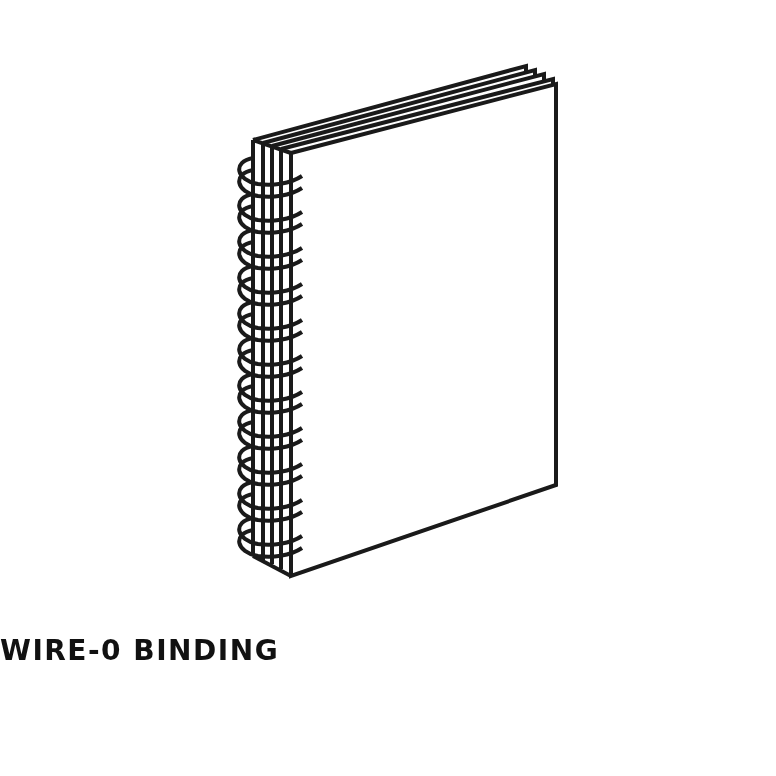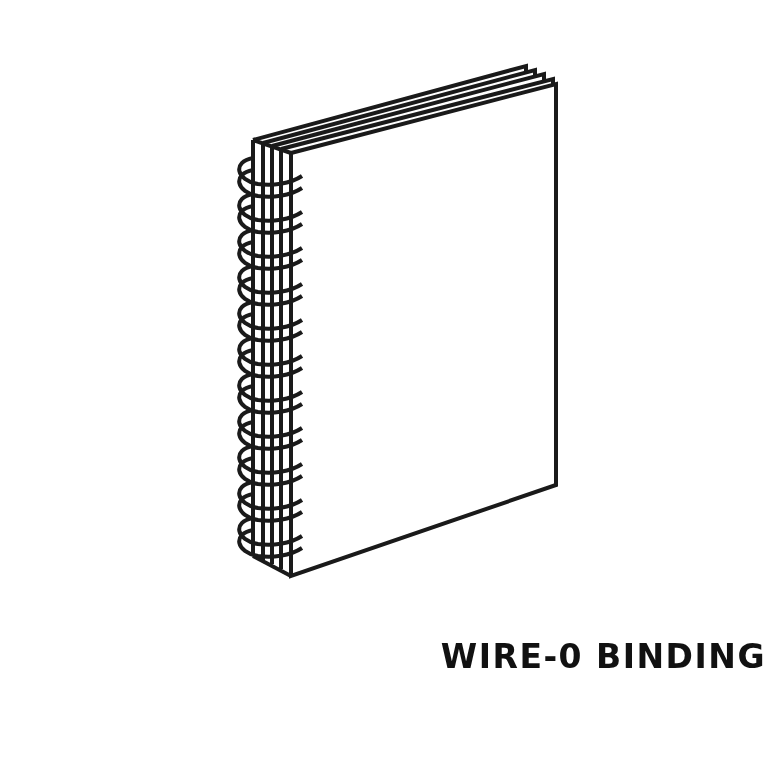--- a/index.html
+++ b/index.html
@@ -19,28 +19,27 @@
       left: 0;
       top: 0;
       width: 776px;
       height: 776px;
     }
     .caption {
       position: absolute;
       left: 0;
       top: 628px;
       width: 766px;
-      text-align: right;
+      text-align: left;
       font-family: "DejaVu Sans", sans-serif;
       font-weight: bold;
-      font-size: 33px;
+      font-size: 28px;
       letter-spacing: 1.5px;
       color: #111111;
       line-height: 46px;
-      margin-top: 6px;
     }
   </style>
 </head>
 <body>
 
 <div class="canvas">
 
   <svg class="illustration" viewBox="0 0 776 776" xmlns="http://www.w3.org/2000/svg">
     <g fill="none" stroke="#1a1a1a" stroke-width="4" stroke-linejoin="miter" stroke-linecap="butt">
 

